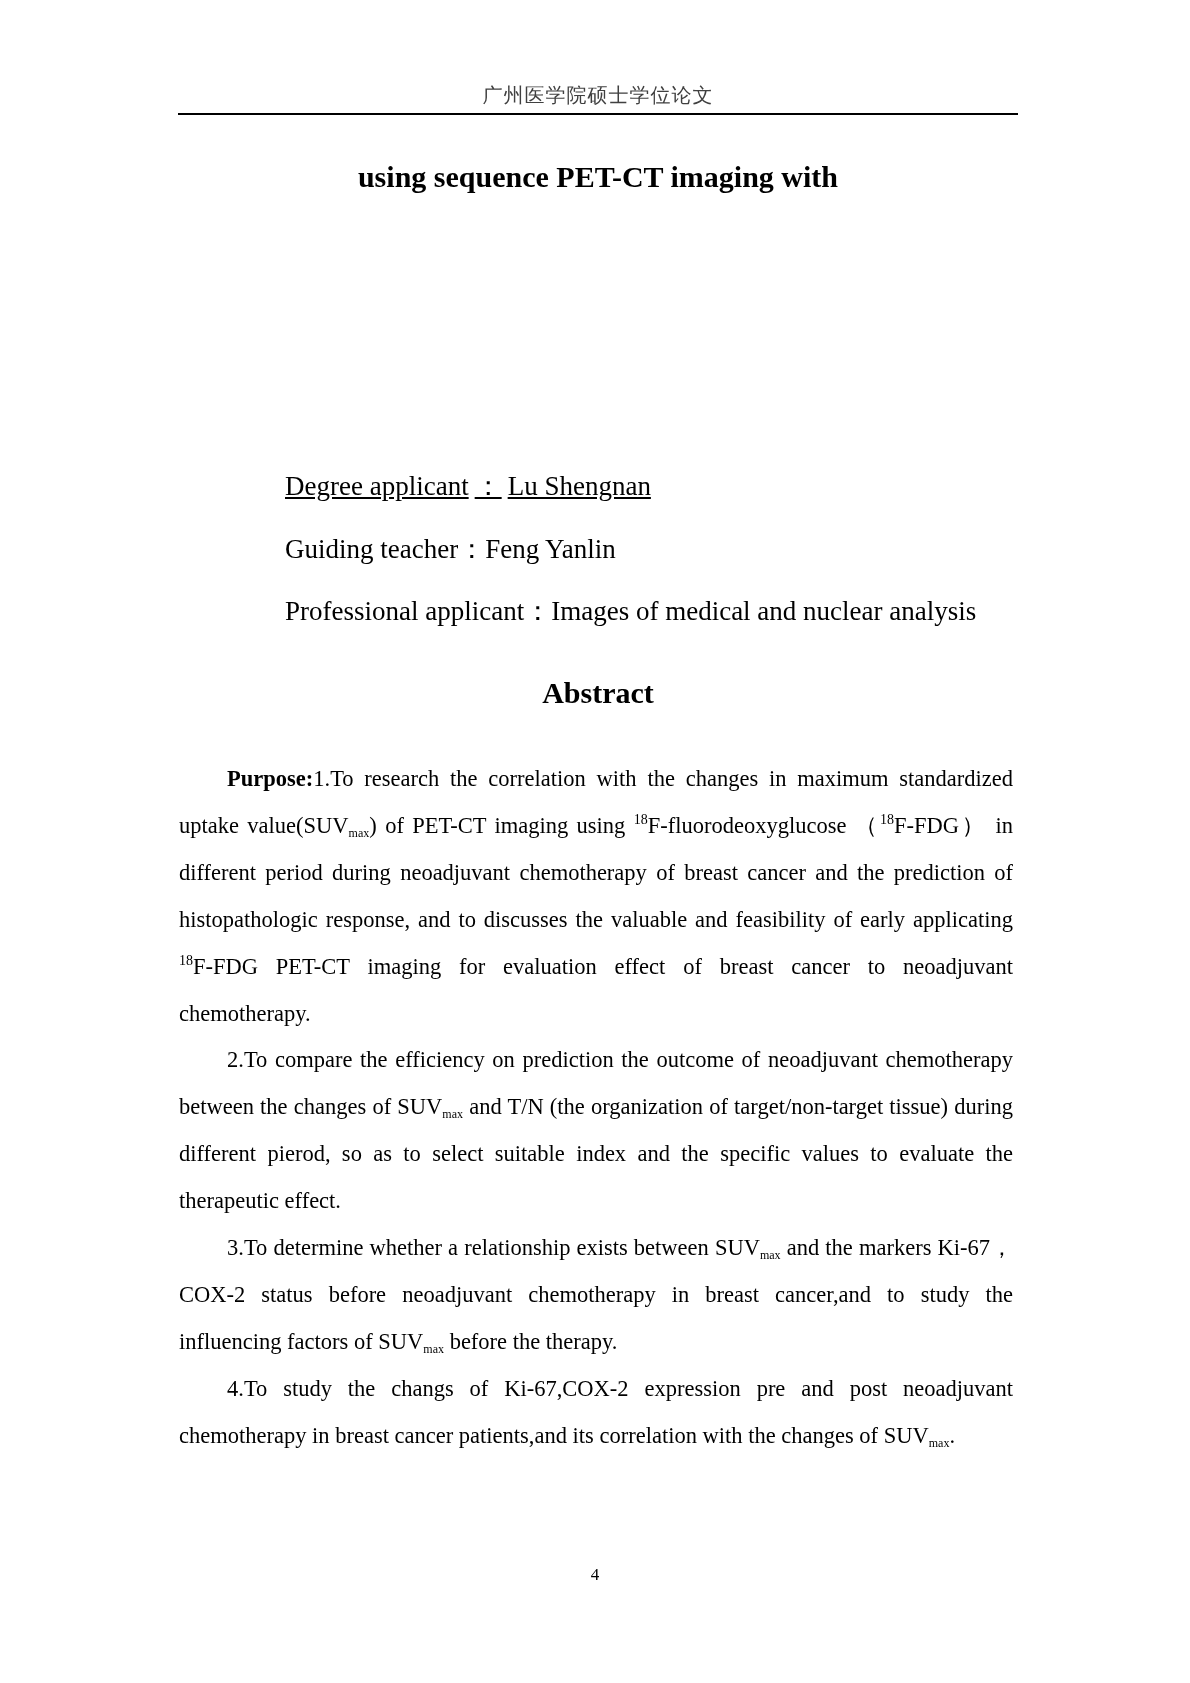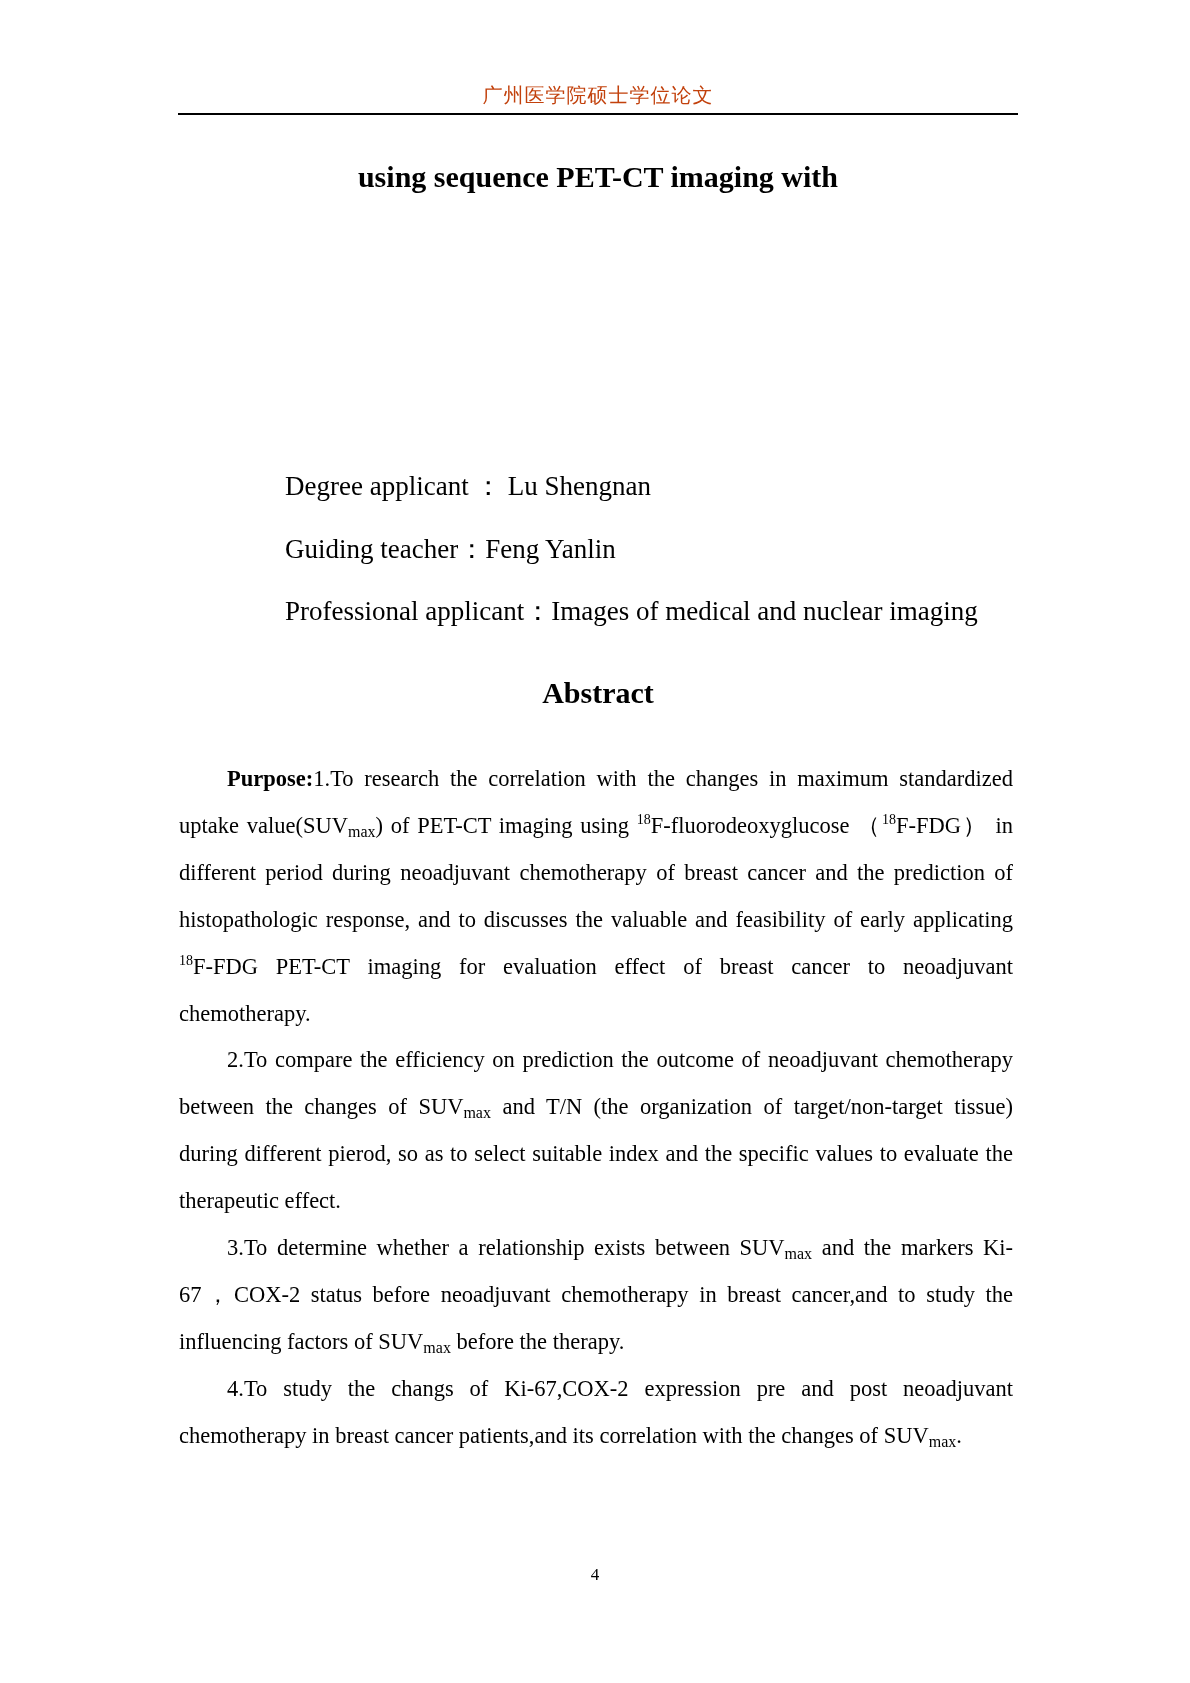--- a/index.html
+++ b/index.html
@@ -1,54 +1,54 @@
 <!DOCTYPE html>
 <html><head>
 <meta charset="utf-8">
 <style>
   html, body { margin: 0; padding: 0; background: #ffffff; }
   body { width: 1190px; height: 1683px; position: relative; overflow: hidden;
          font-family: "Liberation Serif", "DejaVu Serif", serif; color: #000; }
   .header { position: absolute; left: 178px; top: 82px; width: 840px; text-align: center;
-            font-size: 20px; letter-spacing: 1px; color: #c2410c;
+            font-size: 20px; letter-spacing: 1px; color: #404040;
             font-family: "DejaVu Serif", "Liberation Serif", serif; }
   .header-rule { position: absolute; left: 178px; top: 113px; width: 840px; height: 2px; background: #000; }
   .title { position: absolute; left: 178px; top: 146px; width: 840px; text-align: center;
            font-weight: bold; font-size: 30px; line-height: 62.5px; }
   .title sup { font-size: 18px; vertical-align: 11px; line-height: 0; }
   .meta { position: absolute; left: 285px; font-size: 27px; }
   .meta .sep { padding: 0 6px; }
   .abstract-head { position: absolute; left: 178px; top: 676px; width: 840px; text-align: center;
                    font-weight: bold; font-size: 30px; }
   .body-text { position: absolute; left: 179px; top: 756px; width: 834px;
                font-size: 22.5px; line-height: 46.9px; text-align: justify; }
   .body-text p { margin: 0; text-indent: 48px; }
   .body-text b { font-weight: bold; }
-  .body-text sub { font-size: 16px; vertical-align: -4px; line-height: 0; }
+  .body-text sub { font-size: 12px; vertical-align: -4px; line-height: 0; }
   .body-text sup { font-size: 14px; vertical-align: 9px; line-height: 0; }
   .page-num { position: absolute; left: 0; top: 1565px; width: 1190px; text-align: center; font-size: 17px; }
 </style>
 </head>
 <body>
 
 <div class="header">广州医学院硕士学位论文</div>
 <div class="header-rule"></div>
 
 <div class="title">
   <div>using sequence PET-CT imaging with</div>
 </div>
 
-<div class="meta" style="top:468px;">
+<div class="meta" style="top:468px;text-decoration:underline;">
   <span>Degree applicant</span><span class="sep">：</span><span>Lu Shengnan</span>
 </div>
 <div class="meta" style="top:531px;text-align:right;">
   <span>Guiding teacher：</span><span>Feng Yanlin</span>
 </div>
 <div class="meta" style="top:593px;">
-  <span>Professional applicant：</span><span>Images of medical and nuclear imaging</span>
+  <span>Professional applicant：</span><span>Images of medical and nuclear analysis</span>
 </div>
 
 <div class="abstract-head">Abstract</div>
 
 <div class="body-text">
   <p><b>Purpose:</b><span>1.To research the correlation with the changes in maximum standardized uptake value(SUV</span><sub>max</sub><span>) of PET-CT imaging using </span><sup>18</sup><span>F-fluorodeoxyglucose （</span><sup>18</sup><span>F-FDG） in different period during neoadjuvant chemotherapy of breast cancer and the prediction of histopathologic response, and to discusses the valuable and feasibility of early applicating </span><sup>18</sup><span>F-FDG PET-CT imaging for evaluation effect of breast cancer to neoadjuvant chemotherapy.</span></p>
   <p><span>2.To compare the efficiency on prediction the outcome of neoadjuvant chemotherapy between the changes of SUV</span><sub>max</sub><span> and T/N (the organization of target/non-target tissue) during different pierod, so as to select suitable index and the specific values to evaluate the therapeutic effect.</span></p>
   <p><span>3.To determine whether a relationship exists between SUV</span><sub>max</sub><span> and the markers Ki-67，COX-2 status before neoadjuvant chemotherapy in breast cancer,and to study the influencing factors of SUV</span><sub>max</sub><span>  before the therapy.</span></p>
   <p><span>4.To study the changs of Ki-67,COX-2 expression pre and post neoadjuvant chemotherapy in breast cancer patients,and its correlation with the changes of SUV</span><sub>max</sub><span>.</span></p>
 </div>

